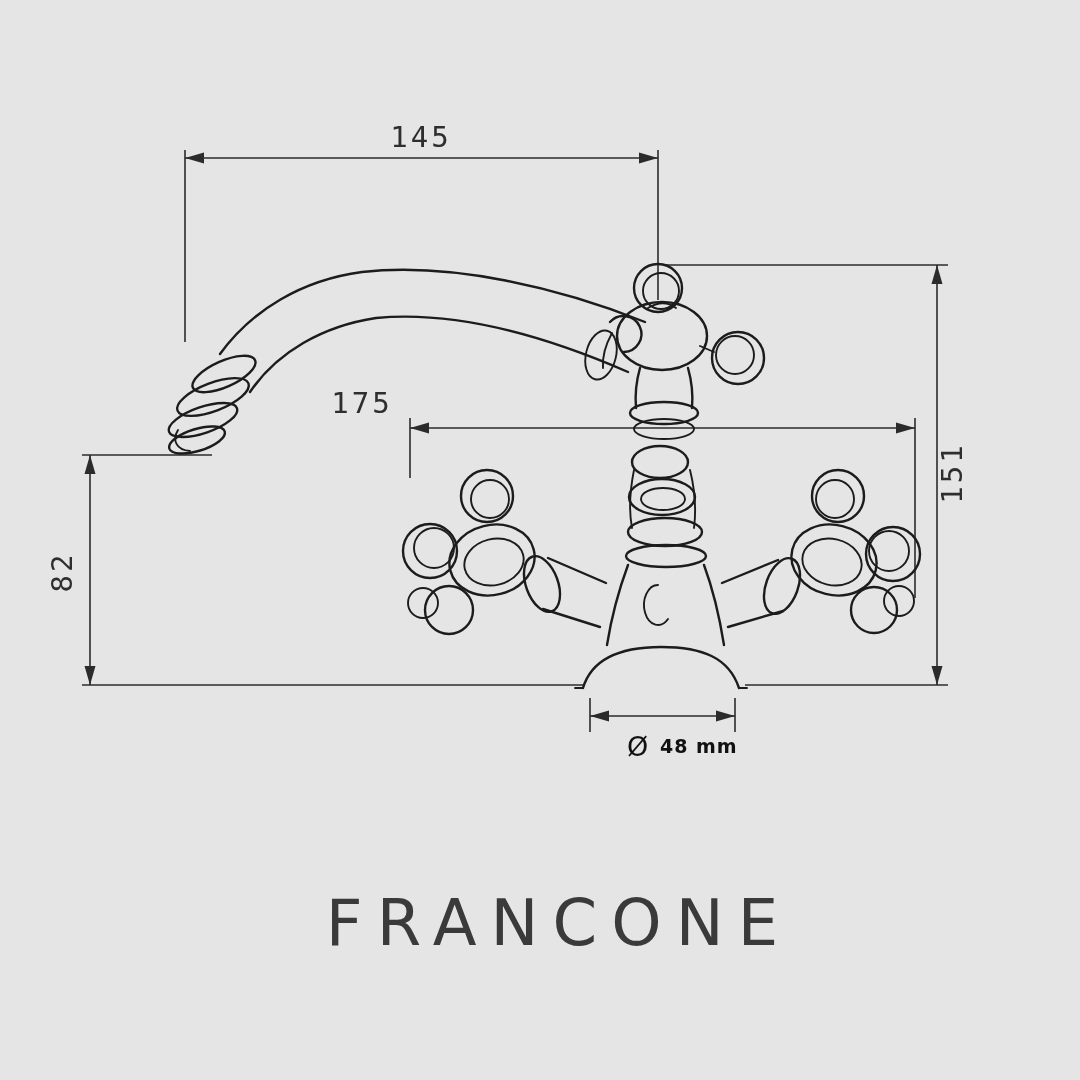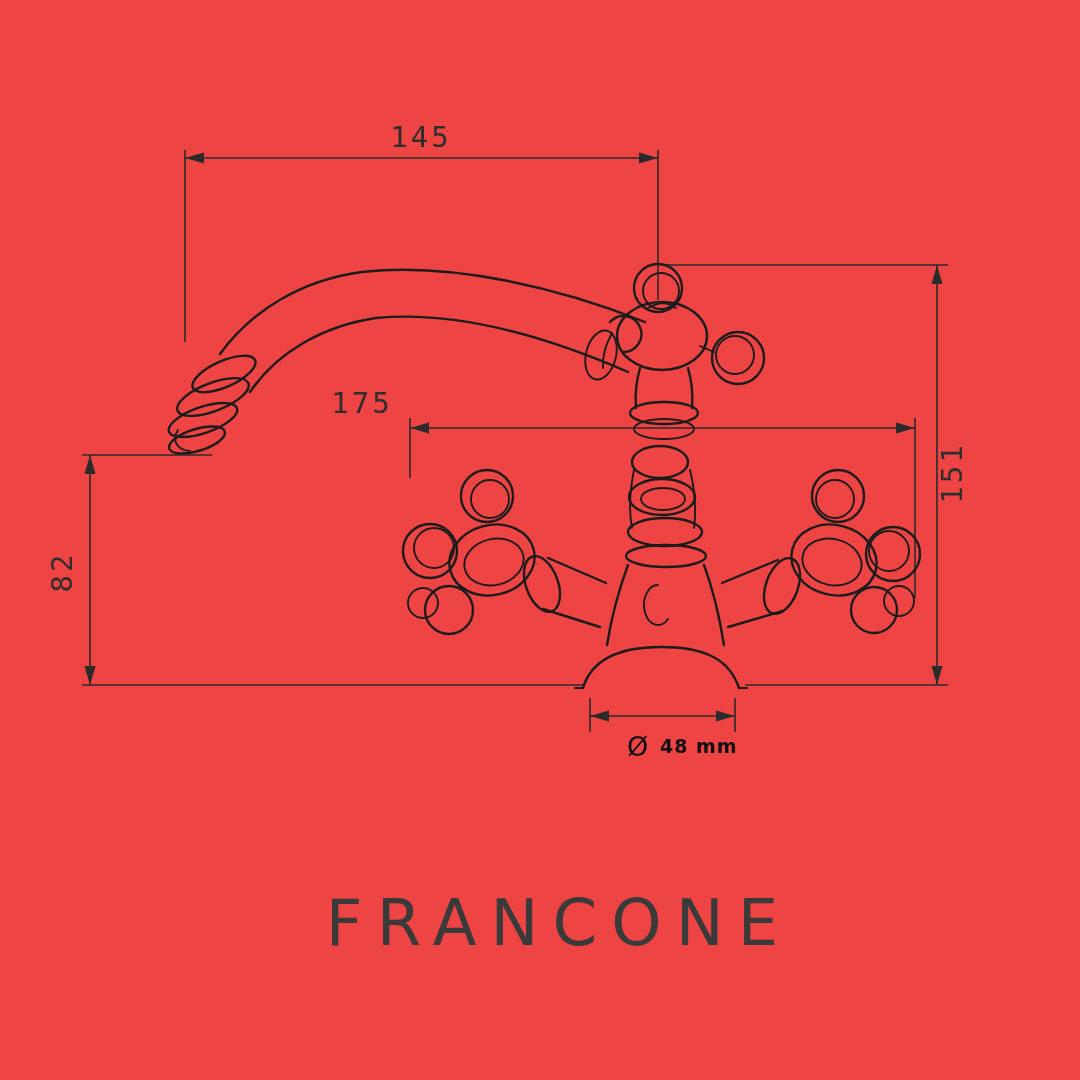--- a/index.html
+++ b/index.html
@@ -1,19 +1,19 @@
 <!DOCTYPE html>
 <html><head>
 <meta charset="utf-8">
 <style>
   html,body{margin:0;padding:0;background:#ffffff;}
   .canvas{
     position:relative;
     width:1080px;height:1080px;
-    background:#ef4444;
+    background:#e5e5e5;
     overflow:hidden;
     font-family:"DejaVu Sans",sans-serif;
   }
   .drawing{position:absolute;top:0;left:0;}
   
   .ink{stroke:#1c1c1c;stroke-width:2.4;fill:none;stroke-linecap:round;stroke-linejoin:round;}
   .ink-thin{stroke:#1c1c1c;stroke-width:1.9;fill:none;stroke-linecap:round;}
   .dim{stroke:#2b2b2b;stroke-width:1.6;fill:none;}
   .dim-arrow{fill:#2b2b2b;stroke:none;}
   .dim-text{

